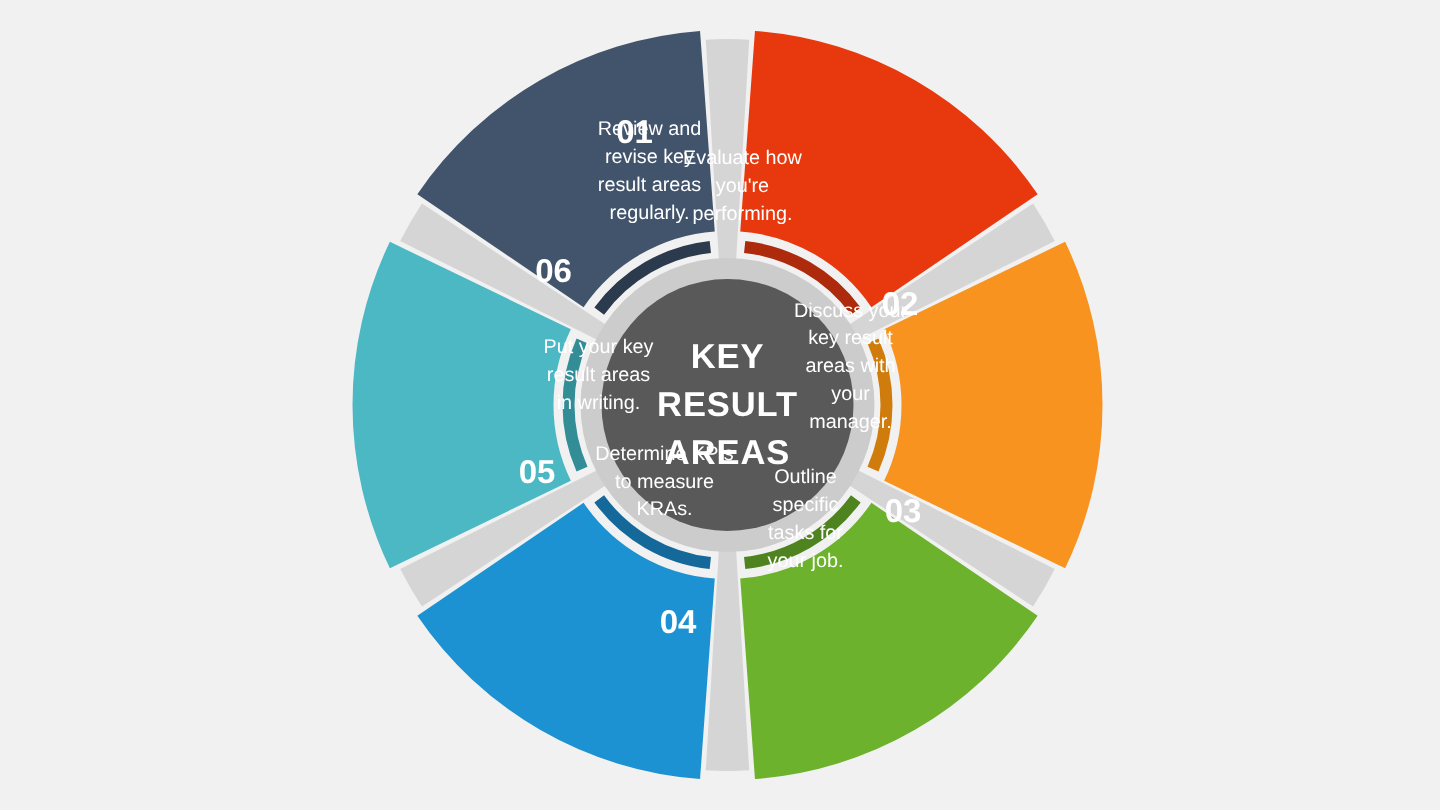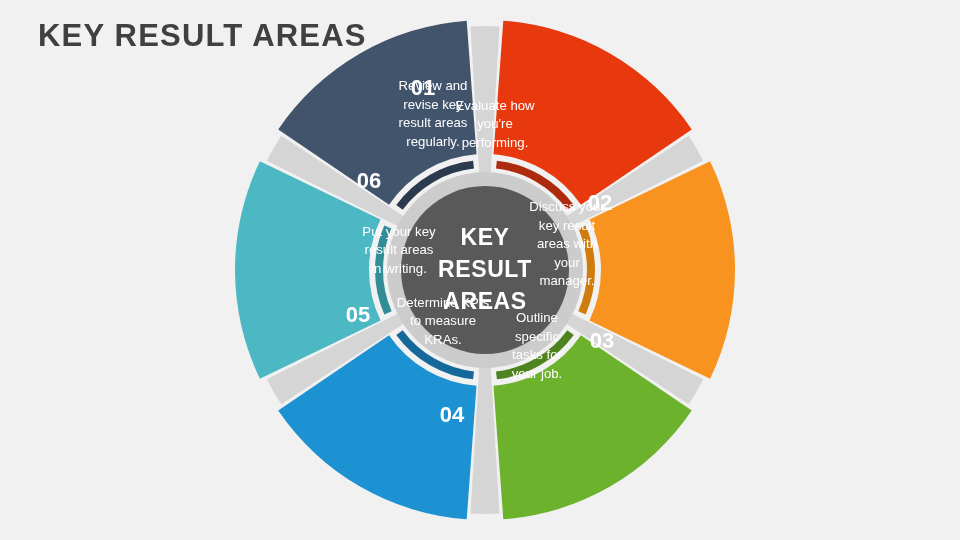--- a/index.html
+++ b/index.html
@@ -56,21 +56,20 @@
     font-weight: bold;
     fill: #ffffff;
     letter-spacing: 0.6px;
   }
 </style>
 </head>
 <body>
 
 <div id="slide">
 
-  <div id="page-title">KEY RESULT AREAS</div>
 
   <svg id="wheel" viewBox="0 0 960 540">
     <g id="wedges">
         <path d="M 503.3095492819079 20.67138069388548 A 250 250 0 0 1 691.7701435686405 129.47915553696734 L 580.9413466158492 204.79832816915285 A 116 116 0 0 0 493.49563086680524 154.31152064196286 Z" fill="#e8380d"></path>
         <path d="M 710.0796928505483 161.19222515691814 A 250 250 0 0 1 710.0796928505483 378.80777484308186 L 589.4369774826545 320.48680752718997 A 116 116 0 0 0 589.4369774826545 219.51319247281003 Z" fill="#f7931e"></path>
         <path d="M 691.7701435686405 410.52084446303263 A 250 250 0 0 1 503.3095492819079 519.3286193061145 L 493.49563086680524 385.68847935803717 A 116 116 0 0 0 580.9413466158492 335.20167183084715 Z" fill="#6cb22c"></path>
         <path d="M 466.69045071809217 519.3286193061145 A 250 250 0 0 1 278.2298564313595 410.52084446303263 L 389.05865338415083 335.20167183084715 A 116 116 0 0 0 476.50436913319476 385.68847935803717 Z" fill="#1c92d2"></path>
         <path d="M 259.9203071494516 378.8077748430819 A 250 250 0 0 1 259.92030714945156 161.19222515691817 L 380.56302251734553 219.51319247281003 A 116 116 0 0 0 380.56302251734553 320.48680752718997 Z" fill="#4bb8c4"></path>
         <path d="M 278.2298564313595 129.47915553696743 A 250 250 0 0 1 466.69045071809205 20.67138069388548 L 476.5043691331947 154.31152064196286 A 116 116 0 0 0 389.05865338415083 204.7983281691529 Z" fill="#42546c"></path>
       </g>

